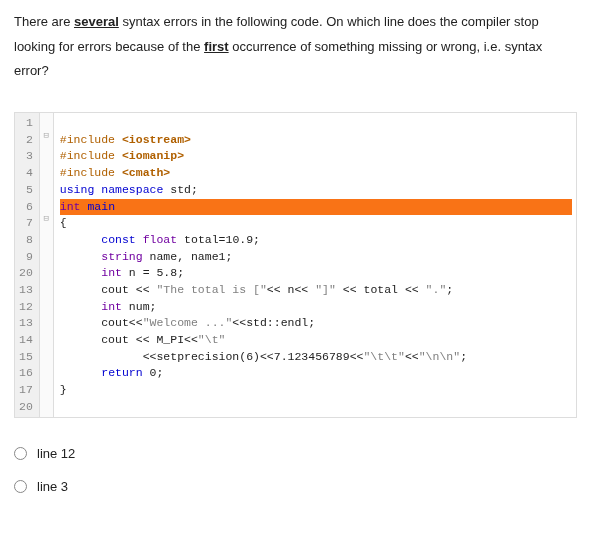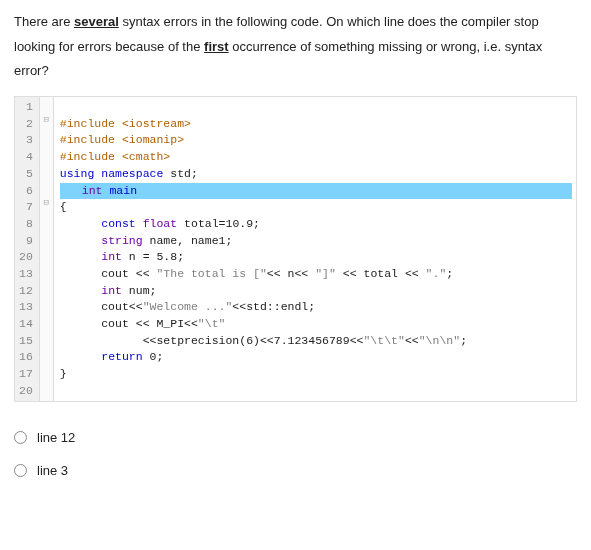--- a/index.html
+++ b/index.html
@@ -4,21 +4,21 @@
 <style>
   * { box-sizing: border-box; margin: 0; padding: 0; }
   body {
     font-family: Arial, Helvetica, sans-serif;
     font-size: 13px;
     color: #222;
     background: #fff;
     padding: 10px 14px;
     width: 591px;
   }
-  .question { line-height: 1.9; margin-bottom: 12px; }
+  .question { line-height: 1.9; margin-bottom: 28px; }
   .question b.ul { text-decoration: underline; font-weight: bold; }
   .code-block {
     border: 1px solid #ddd;
     font-family: "Courier New", monospace;
     font-size: 11.5px;
     line-height: 1.45;
     display: flex;
   }
   .gutter {
     background: #f0f0f0;
@@ -34,24 +34,24 @@
     background: #fafafa;
     border-right: 1px solid #ddd;
     color: #aaa;
     width: 14px;
     text-align: center;
     user-select: none;
   }
   .fold-col div { height: 16.7px; font-size: 9px; }
   .code-lines { padding: 2px 4px 2px 6px; flex: 1; }
   .code-lines div { height: 16.7px; white-space: pre; }
-  .hl-line { background: #7dd3fc; display: inline-block; min-width: 100%; padding-left: 22px; }
+  .hl-line { background: #f97316; display: inline-block; min-width: 100%; }
   .kw { color: #0000d0; }
   .pp { color: #b06000; }
-  .inc { color: #b06000; }
+  .inc { color: #b06000; font-weight: bold; }
   .typ { color: #7000a0; }
   .str { color: #808080; }
   .options { margin-top: 28px; }
   .option {
     display: flex;
     align-items: center;
     gap: 10px;
     margin-bottom: 18px;
     font-size: 13px;
   }

